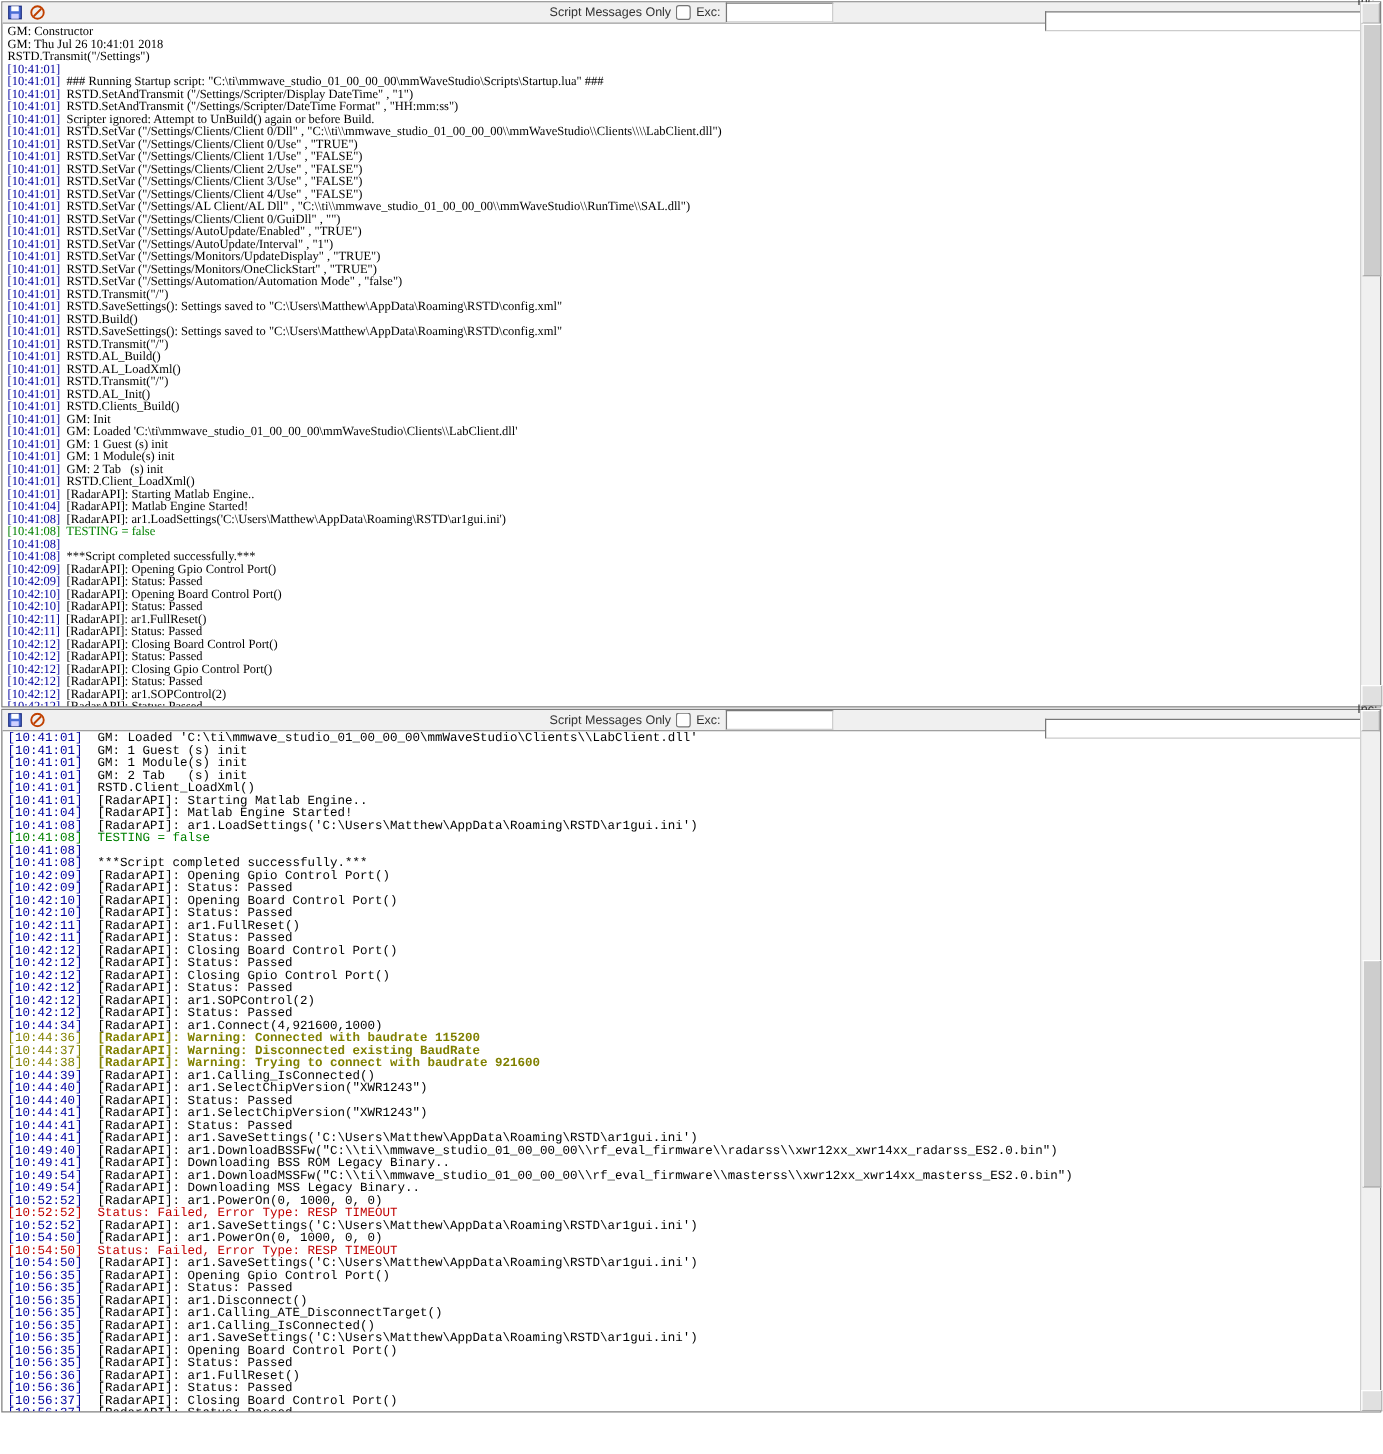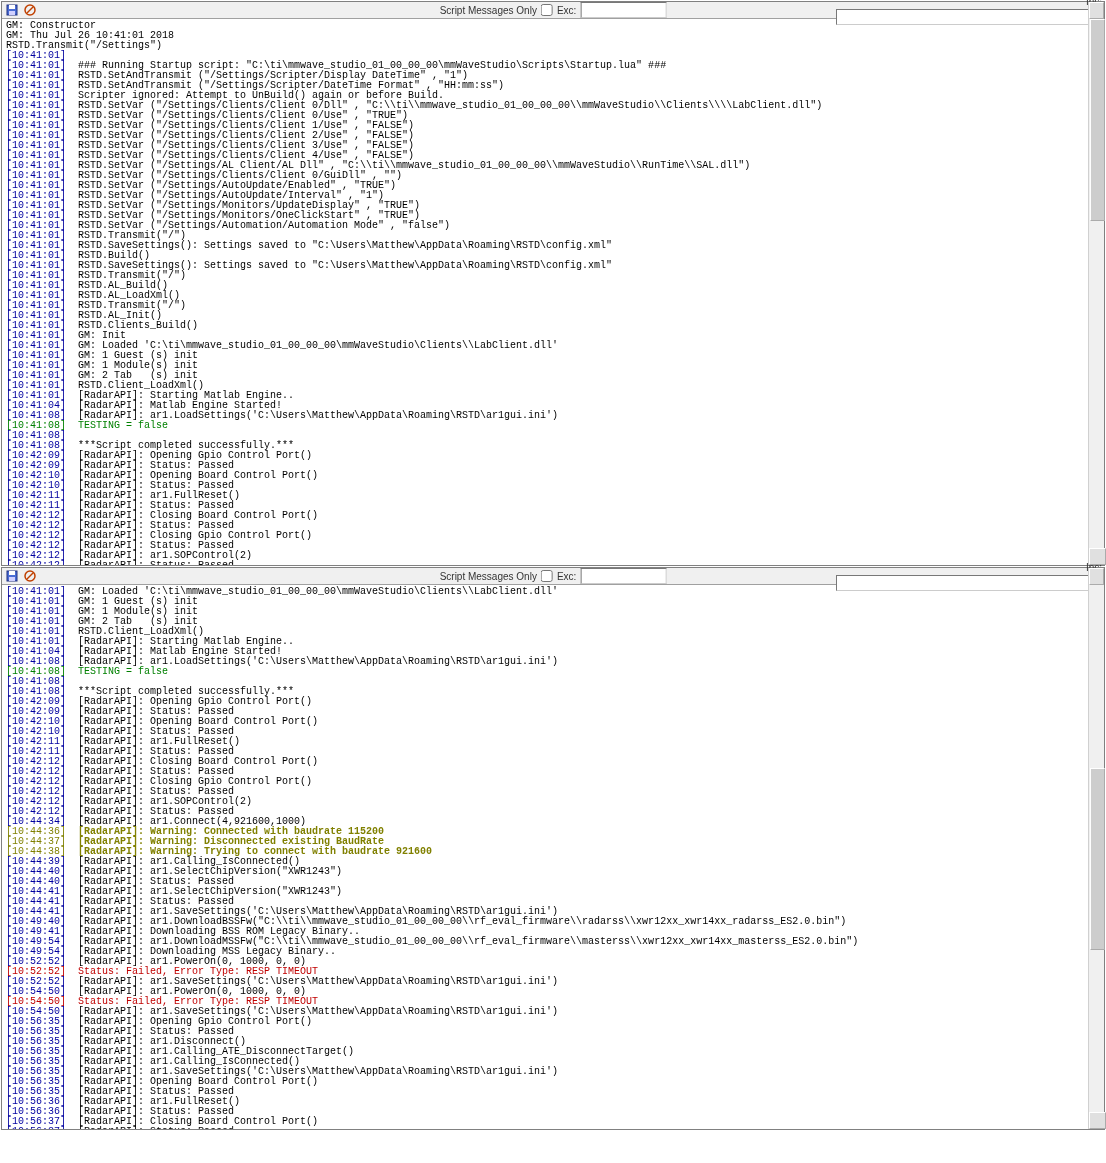--- a/index.html
+++ b/index.html
@@ -64,21 +64,21 @@
 .scrollbar {
   position: absolute;
   right: 0; top: 0; bottom: 0;
   width: 15px;
   background: #f0f0f0;
   border-left: 1px solid #d0d0d0;
 }
 .sb-btn { height: 15px; background: #e0e0e0; border: 1px outset #fff; }
 .sb-thumb { position: absolute; left: 1px; width: 13px; background: #cdcdcd; border: 1px outset #fff; }
 .wrap { position: relative; }
-#pane1 .log-body { height: 542px; }
+#pane1 .log-body { height: 542px; font-family: Liberation Serif, serif; }
 #pane2 .log-body { height: 540px; }
 .toolbar-rel { position: relative; }
 .right-group { margin-left: auto; display: flex; align-items: flex-end; gap: 2px; flex-direction: column; }
 </style>
 </head>
 <body>
 
 <div class="pane wrap" id="pane1">
   <div class="toolbar toolbar-rel">
     <span class="tb-icon">

